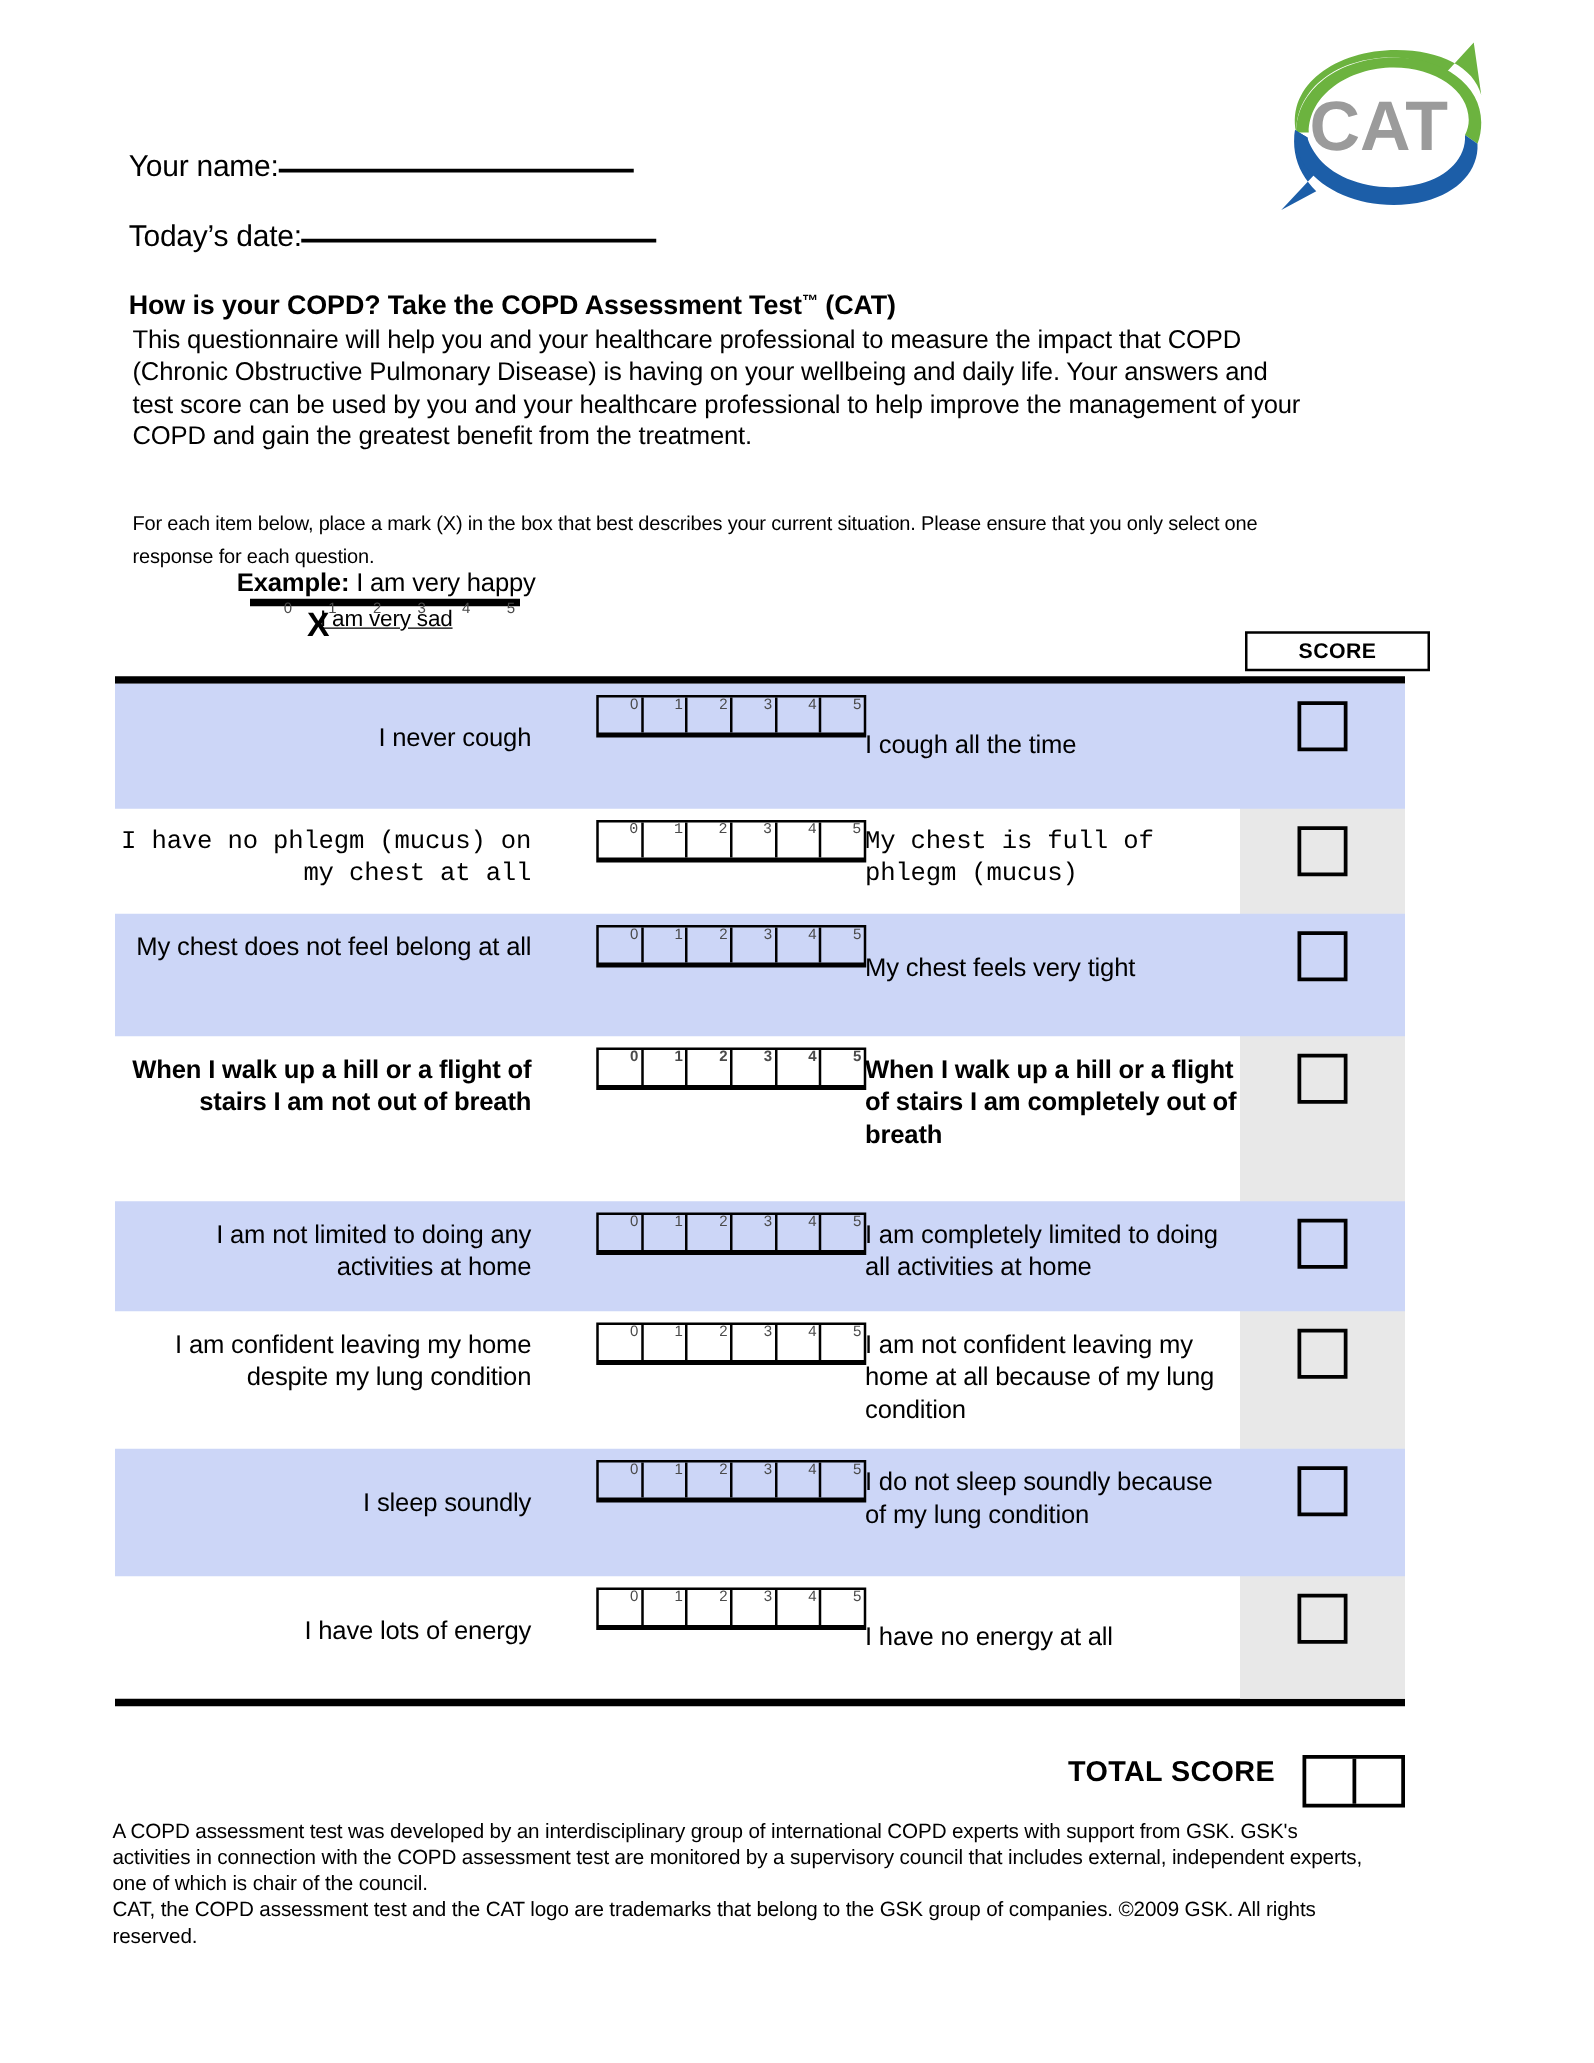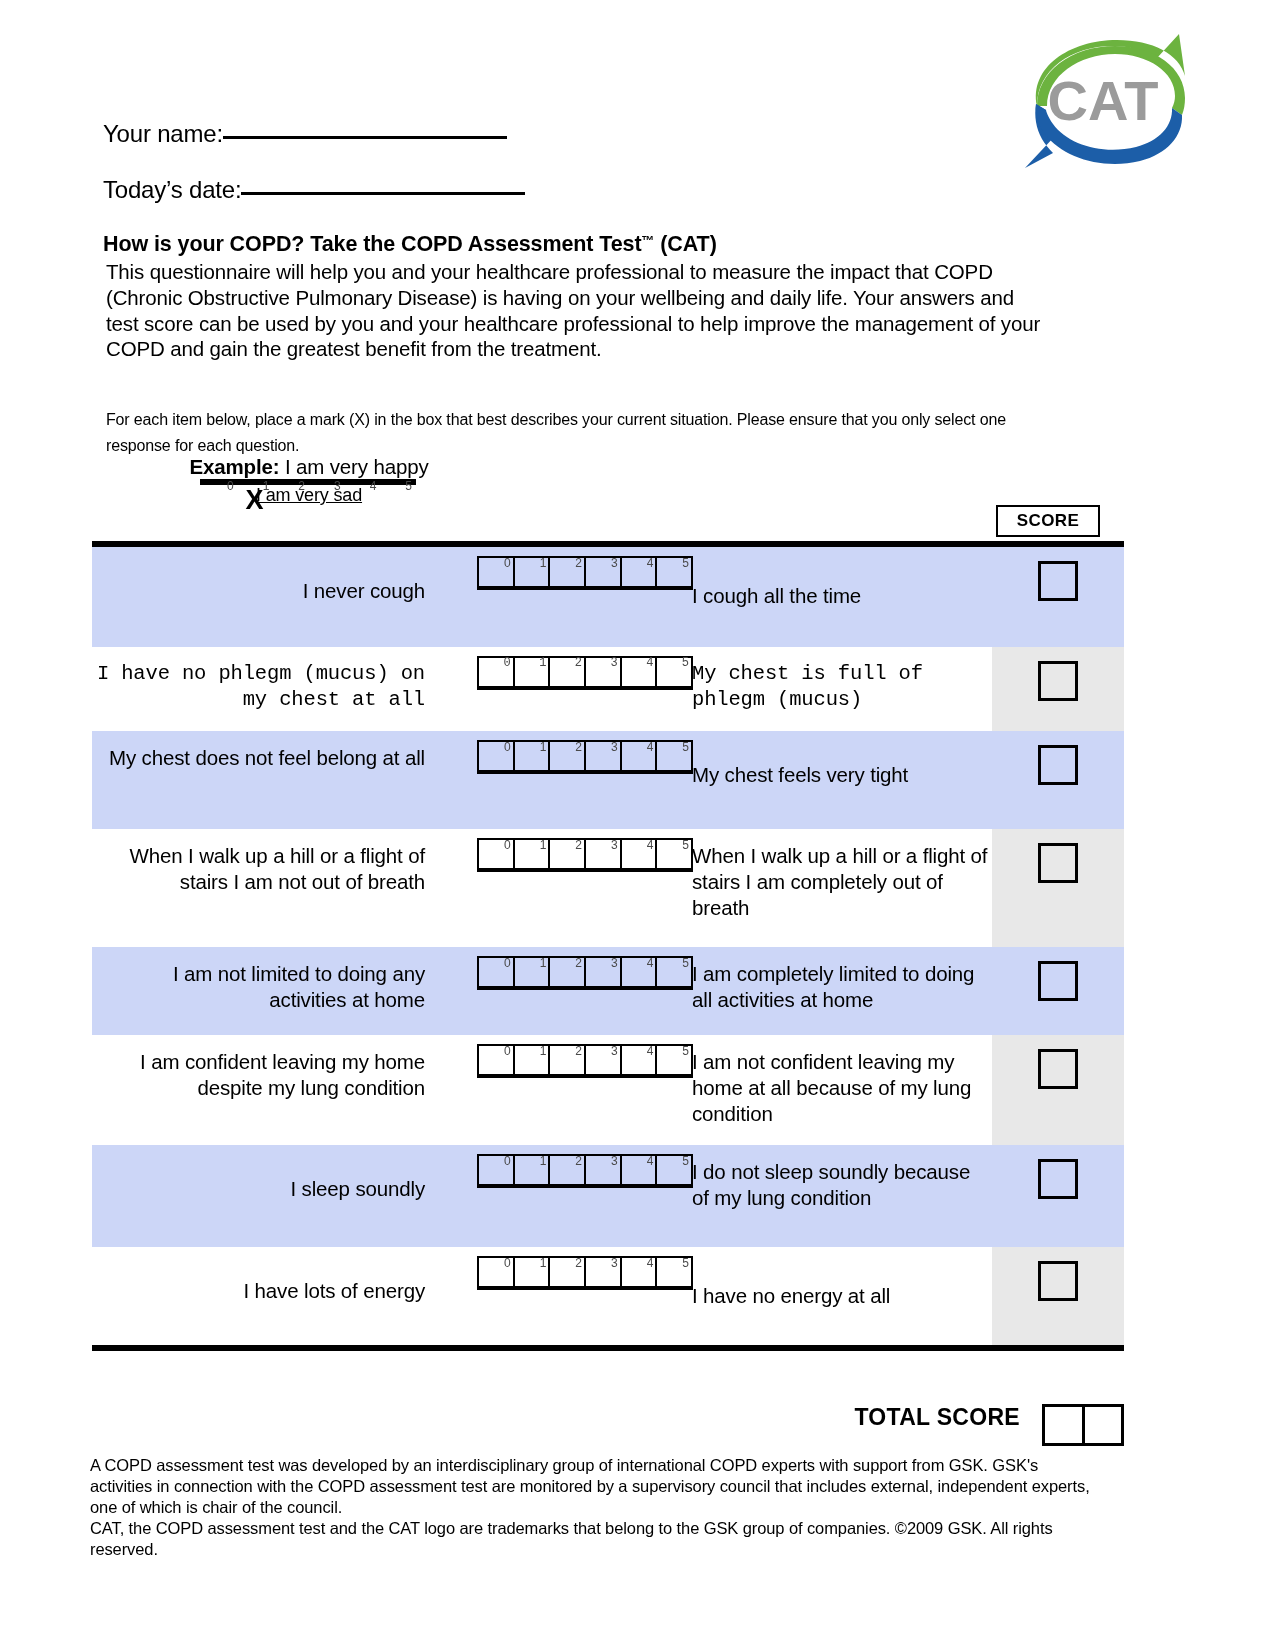--- a/index.html
+++ b/index.html
@@ -142,21 +142,21 @@
     white-space: nowrap;
     letter-spacing: -0.15px;
     text-decoration: underline;
   }
 
   
   .score-header {
     position: absolute;
     left: 996px;
     top: 505px;
-    width: 104px;
+    width: 148px;
     height: 32px;
     border: 2px solid #000;
     box-sizing: border-box;
     display: flex;
     align-items: center;
     justify-content: center;
     font-size: 17px;
     font-weight: bold;
     letter-spacing: 0.4px;
     background: #fff;
@@ -236,21 +236,21 @@
     height: 40px;
     border: 3px solid #000;
     box-sizing: border-box;
     background: transparent;
   }
 
   
   .h1 { height: 100px; }
   .h2 { height: 84px; font-family: Liberation Mono, monospace; }
   .h3 { height: 98px; }
-  .h4 { height: 118px; }
+  .h4 { height: 132px; font-weight: bold; }
   .h5 { height: 88px; }
   .h6 { height: 110px; }
   .h7 { height: 102px; }
   .h8 { height: 98px; }
 
   
   .q-row.top-align .q-left,
   .q-row.top-align .q-right { padding-top: 14px; }
 
   

